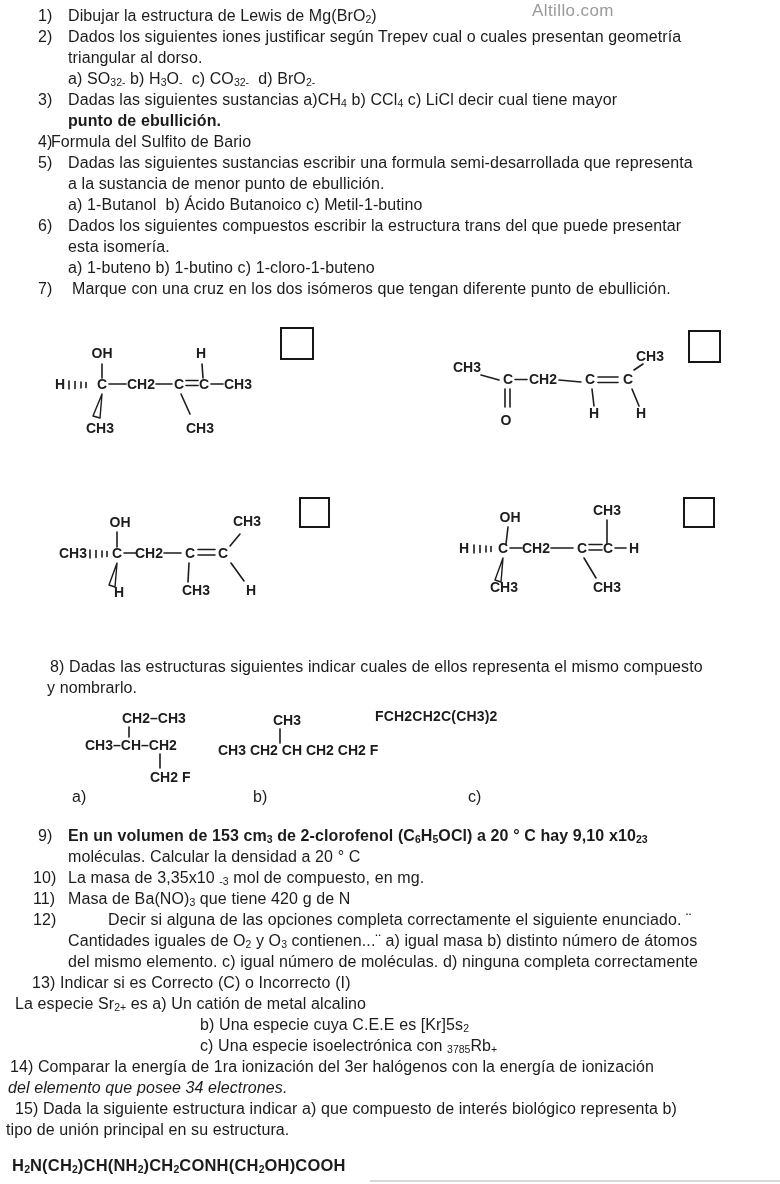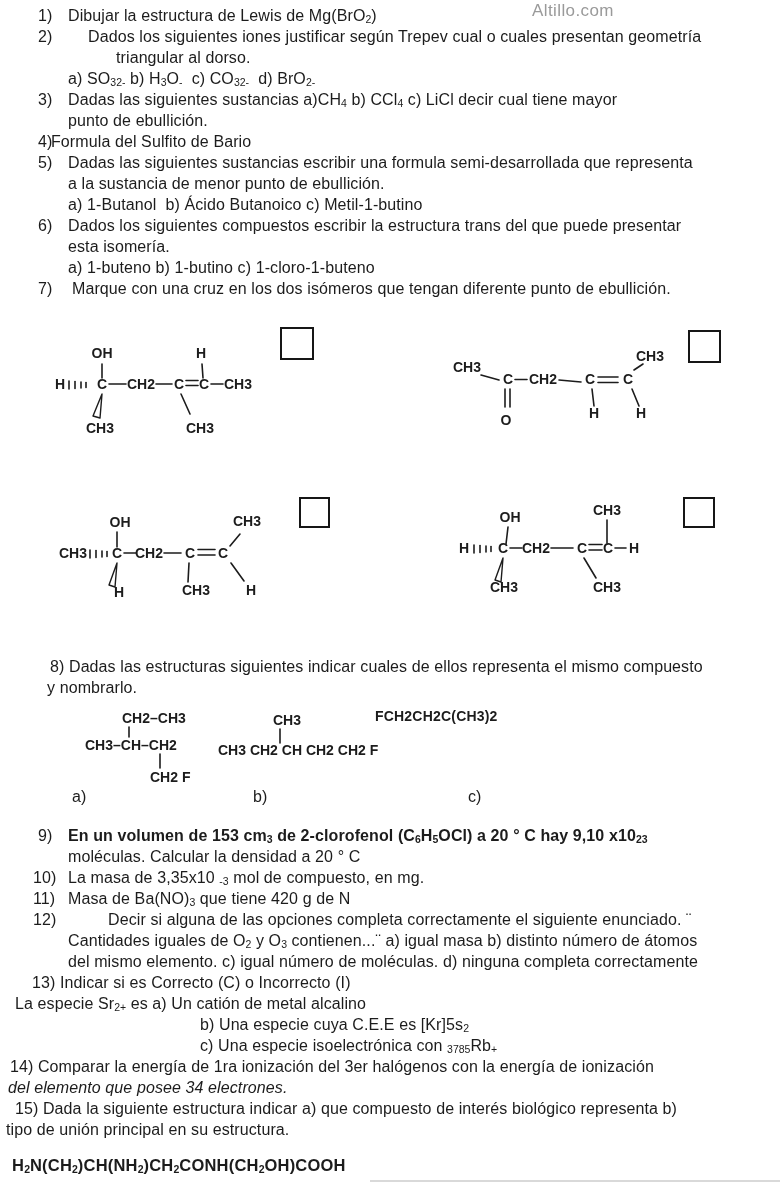--- a/index.html
+++ b/index.html
@@ -27,26 +27,26 @@
 </style>
 </head>
 <body>
 
 <div class="page">
   <div class="watermark">Altillo.com</div>
   <div id="text-layer">
       <div class="tline" style="left: 38px; top: 7px;">1)</div>
       <div class="tline" style="left: 68px; top: 7px;">Dibujar la estructura de Lewis de Mg(BrO<sub>2</sub>)</div>
       <div class="tline" style="left: 38px; top: 28px;">2)</div>
-      <div class="tline" style="left: 68px; top: 28px; margin-left: 20px;">Dados los siguientes iones justificar según Trepev cual o cuales presentan geometría</div>
-      <div class="tline" style="left: 68px; top: 49px; margin-left: 48px;">triangular al dorso.</div>
+      <div class="tline" style="left: 68px; top: 28px;">Dados los siguientes iones justificar según Trepev cual o cuales presentan geometría</div>
+      <div class="tline" style="left: 68px; top: 49px;">triangular al dorso.</div>
       <div class="tline" style="left: 68px; top: 70px;">a) SO<sub>32-</sub> b) H<sub>3</sub>O<sub>-</sub>  c) CO<sub>32-</sub>  d) BrO<sub>2-</sub></div>
       <div class="tline" style="left: 38px; top: 91px;">3)</div>
       <div class="tline" style="left: 68px; top: 91px;">Dadas las siguientes sustancias a)CH<sub>4</sub> b) CCl<sub>4</sub> c) LiCl decir cual tiene mayor</div>
-      <div class="tline" style="left: 68px; top: 112px;">punto de ebullición.</div>
+      <div class="tline" style="left: 68px; top: 112px; font-weight: bold;">punto de ebullición.</div>
       <div class="tline" style="left: 38px; top: 133px;">4)</div>
       <div class="tline" style="left: 51px; top: 133px;">Formula del Sulfito de Bario</div>
       <div class="tline" style="left: 38px; top: 154px;">5)</div>
       <div class="tline" style="left: 68px; top: 154px;">Dadas las siguientes sustancias escribir una formula semi-desarrollada que representa</div>
       <div class="tline" style="left: 68px; top: 175px;">a la sustancia de menor punto de ebullición.</div>
       <div class="tline" style="left: 68px; top: 196px;">a) 1-Butanol  b) Ácido Butanoico c) Metil-1-butino</div>
       <div class="tline" style="left: 38px; top: 217px;">6)</div>
       <div class="tline" style="left: 68px; top: 217px;">Dados los siguientes compuestos escribir la estructura trans del que puede presentar</div>
       <div class="tline" style="left: 68px; top: 238px;">esta isomería.</div>
       <div class="tline" style="left: 68px; top: 259px;">a) 1-buteno b) 1-butino c) 1-cloro-1-buteno</div>

